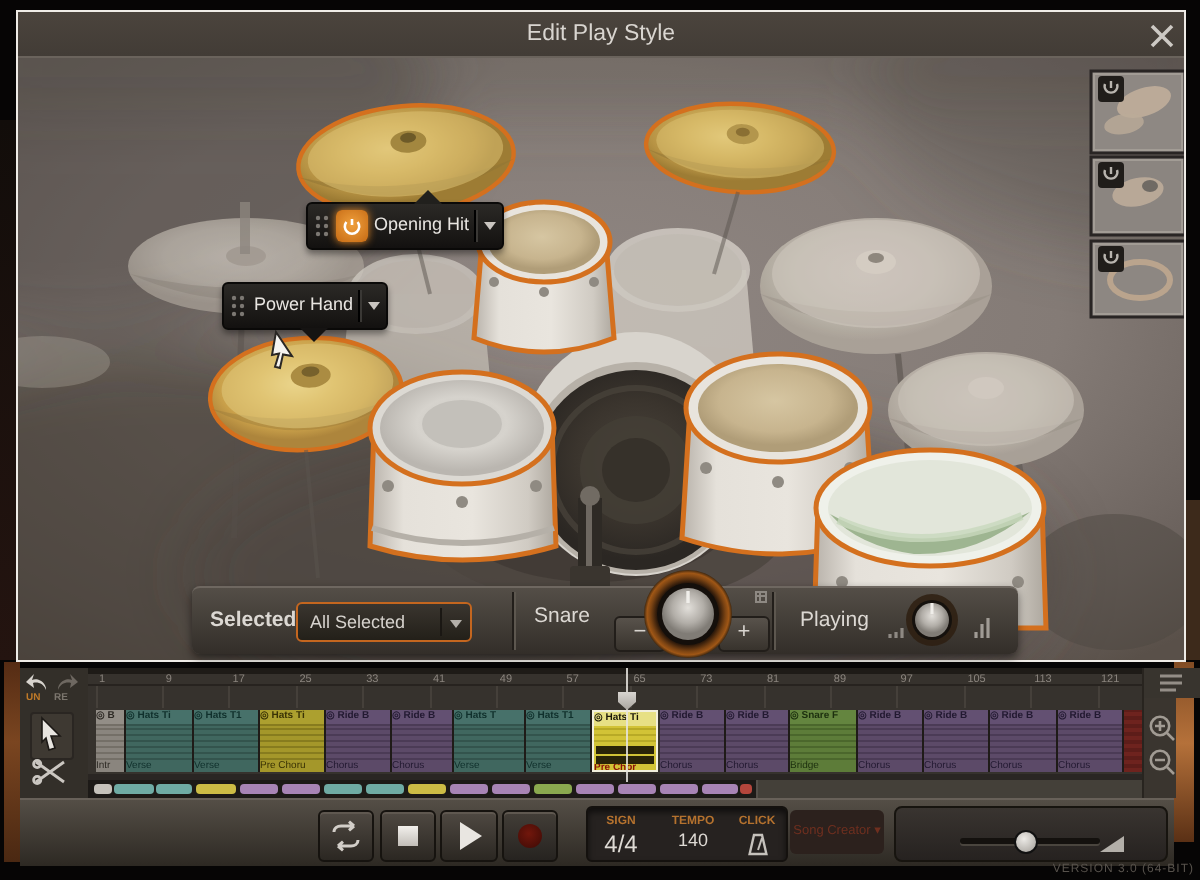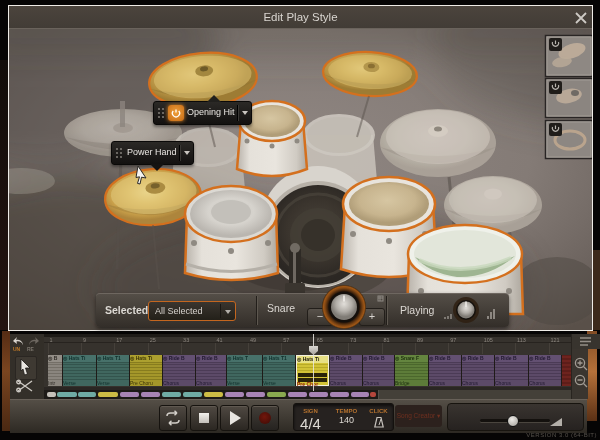--- a/index.html
+++ b/index.html
@@ -565,21 +565,21 @@
       </div>
     <div class="btn" style="left:210px;width:27px;">
         <div class="abs" style="left:9px;top:5px;width:0;height:0;border-top:7px solid transparent;border-bottom:7px solid transparent;border-left:11px solid #e9e6e1;"></div>
       </div>
     <div class="btn" style="left:241px;width:26px;background:linear-gradient(#433e38,#262320);">
         <div class="abs" style="left:7px;top:6px;width:12px;height:12px;border-radius:50%;background:radial-gradient(circle at 45% 40%,#72170c,#3c0a05);"></div>
       </div>
 
     <div class="abs" style="left:283px;top:3px;width:99px;height:26px;border-radius:3px;background:#262220;border:1px solid #14110e;box-shadow:inset 0 2px 3px rgba(0,0,0,.6);">
       <div class="abs" style="left:0;top:4px;width:33px;text-align:center;font-size:6px;font-weight:bold;color:#b5722e;">SIGN</div>
-      <div class="abs" style="left:0;top:11px;width:33px;text-align:center;font-size:15px;color:#dedad4;">4/4</div>
+      <div class="abs" style="left:0;top:11px;width:33px;text-align:center;font-size:12px;color:#dedad4;">4/4</div>
       <div class="abs" style="left:36px;top:4px;width:33px;text-align:center;font-size:6px;font-weight:bold;color:#b5722e;">TEMPO</div>
       <div class="abs" style="left:36px;top:11px;width:33px;text-align:center;font-size:9px;color:#dedad4;">140</div>
       <div class="abs" style="left:70px;top:4px;width:29px;text-align:center;font-size:6px;font-weight:bold;color:#b5722e;">CLICK</div>
       <svg class="abs" style="left:79px;top:12px" width="12" height="13" viewBox="0 0 12 13">
           <path d="M4 1.5 L8 1.5 L10.2 11 L1.8 11 Z" fill="none" stroke="#c6c2bc" stroke-width="1.2"></path>
           <path d="M6 9 L8 3" stroke="#c6c2bc" stroke-width="1"></path>
         </svg>
     </div>
 
     <div class="abs" style="left:385px;top:5px;width:47px;height:22px;border-radius:3px;background:#2c211d;">

